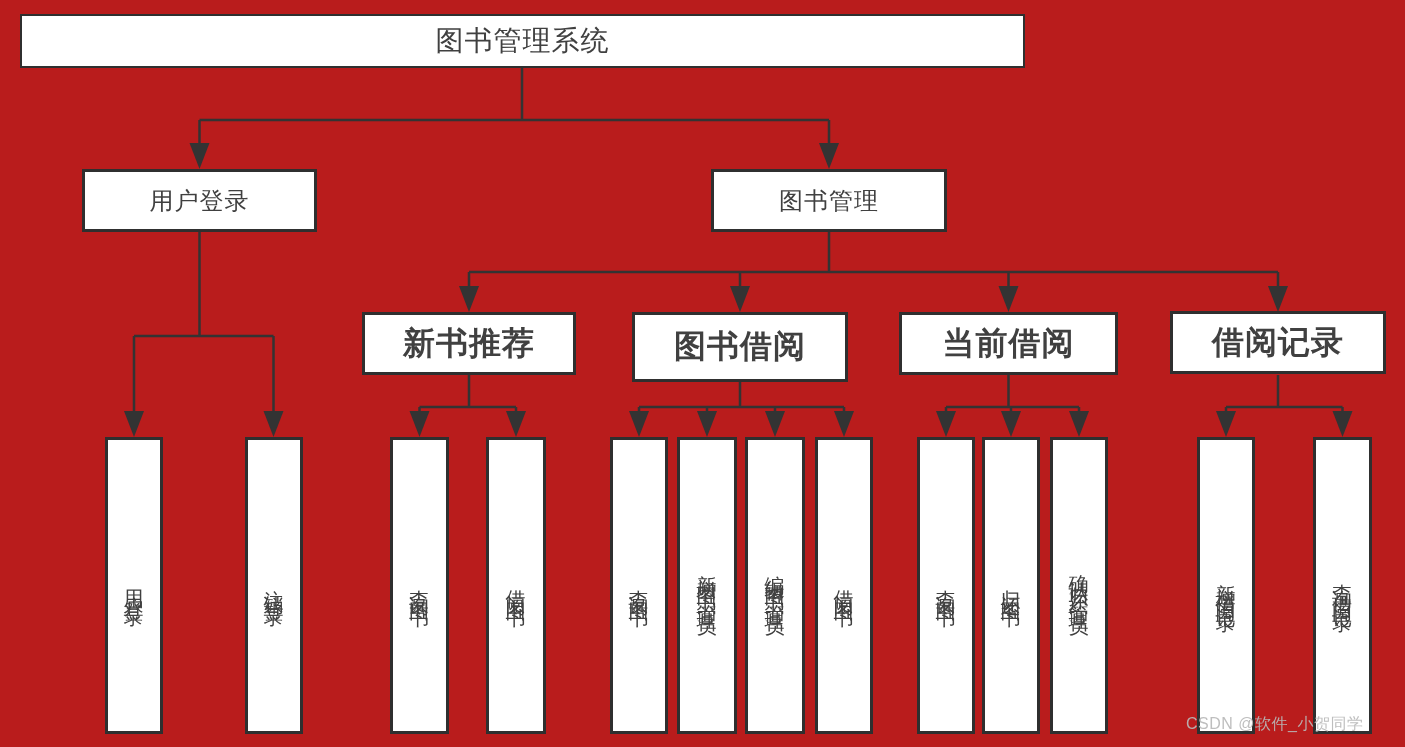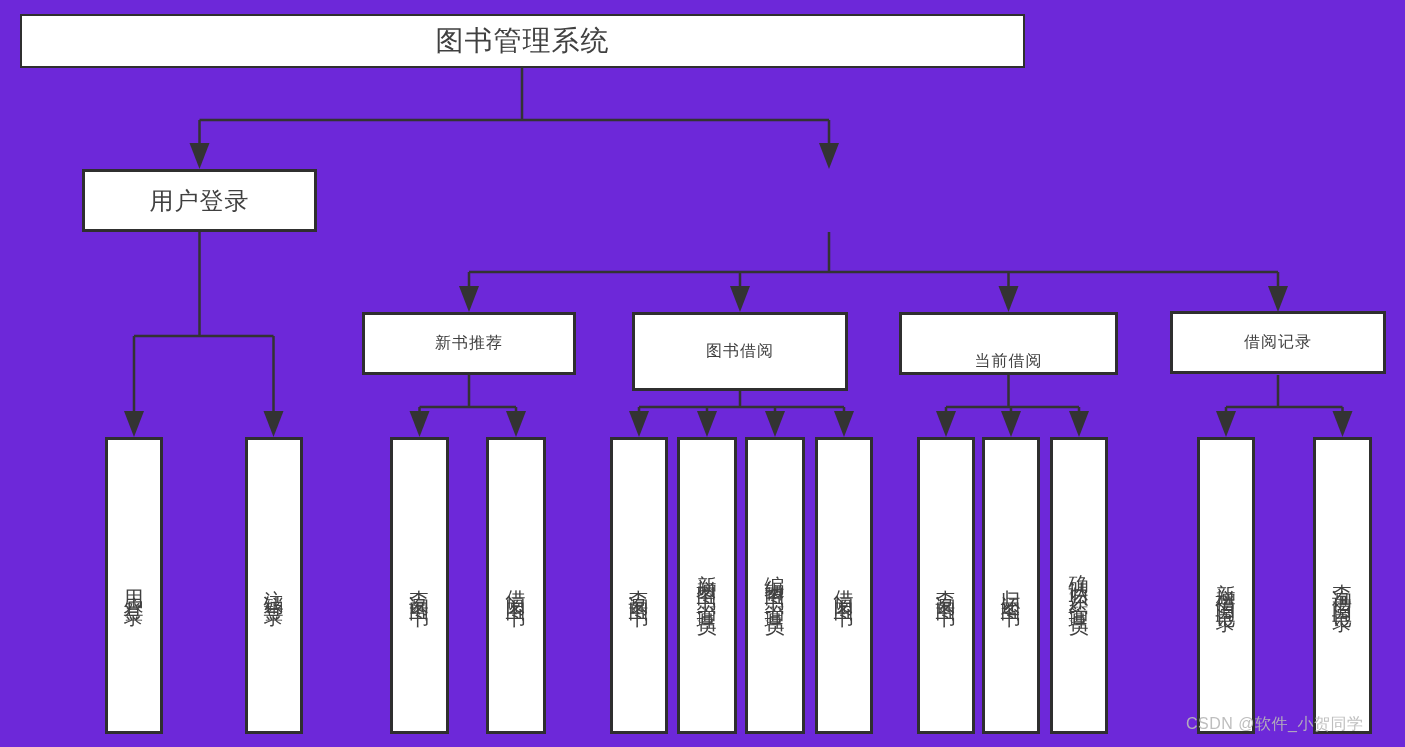--- a/index.html
+++ b/index.html
@@ -4,21 +4,21 @@
 <style>
   html, body {
     margin: 0;
     padding: 0;
     background: #ffffff;
   }
   #canvas {
     position: relative;
     width: 1405px;
     height: 747px;
-    background: #6d28d9;
+    background: #b91c1c;
     overflow: hidden;
     font-family: "Liberation Sans", sans-serif;
   }
   #connectors {
     position: absolute;
     left: 0;
     top: 0;
     pointer-events: none;
   }
   .node {
@@ -35,22 +35,23 @@
   .node.root {
     border-width: 2px;
     font-size: 28px;
     letter-spacing: 1px;
   }
   .node.l2 {
     font-size: 24px;
     letter-spacing: 1px;
   }
   .node.l3 {
-    font-size: 16px;
+    font-size: 32px;
     letter-spacing: 1px;
+    font-weight: bold;
   }
   .node.leaf {
     writing-mode: vertical-rl;
     font-size: 20px;
     letter-spacing: 6px;
     line-height: 1;
   }
   .node.leaf span {
     display: block;
   }
@@ -102,28 +103,31 @@
     </g>
   </svg>
 
   <div class="node root" style="left:20px; top:14px; width:1005px; height:54px; border-width:2px;">
     <span>图书管理系统</span>
   </div>
 
   <div class="node l2" style="left:82px; top:169px; width:235px; height:63px;">
     <span>用户登录</span>
   </div>
+  <div class="node l2" style="left:711px; top:169px; width:236px; height:63px;">
+    <span>图书管理</span>
+  </div>
 
   <div class="node l3" style="left:362px; top:312px; width:214px; height:63px;">
     <span>新书推荐</span>
   </div>
-  <div class="node l3" style="left:632px; top:312px; width:216px; height:79px;">
+  <div class="node l3" style="left:632px; top:312px; width:216px; height:70px;">
     <span>图书借阅</span>
   </div>
-  <div class="node l3" style="left:899px; top:312px; width:219px; height:63px;align-items:flex-end;">
+  <div class="node l3" style="left:899px; top:312px; width:219px; height:63px;">
     <span>当前借阅</span>
   </div>
   <div class="node l3" style="left:1170px; top:311px; width:216px; height:63px;">
     <span>借阅记录</span>
   </div>
 
   <div class="node leaf" style="left:105px; top:437px; width:58px; height:297px;">
     <span>用户登录</span>
   </div>
   <div class="node leaf" style="left:245px; top:437px; width:58px; height:297px;">

